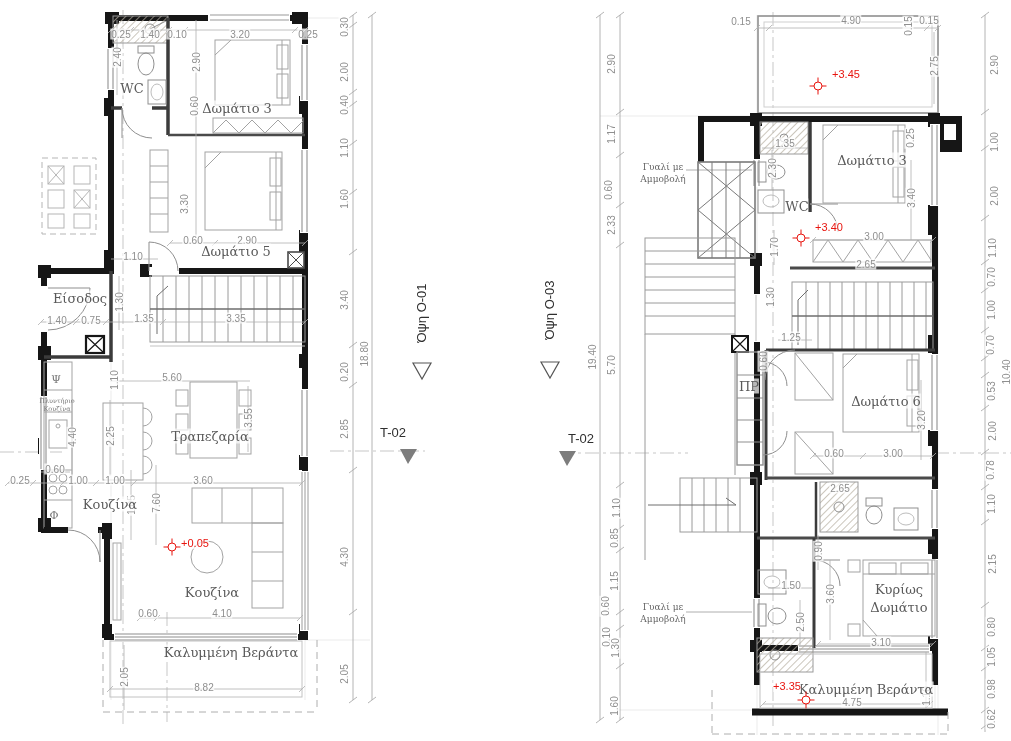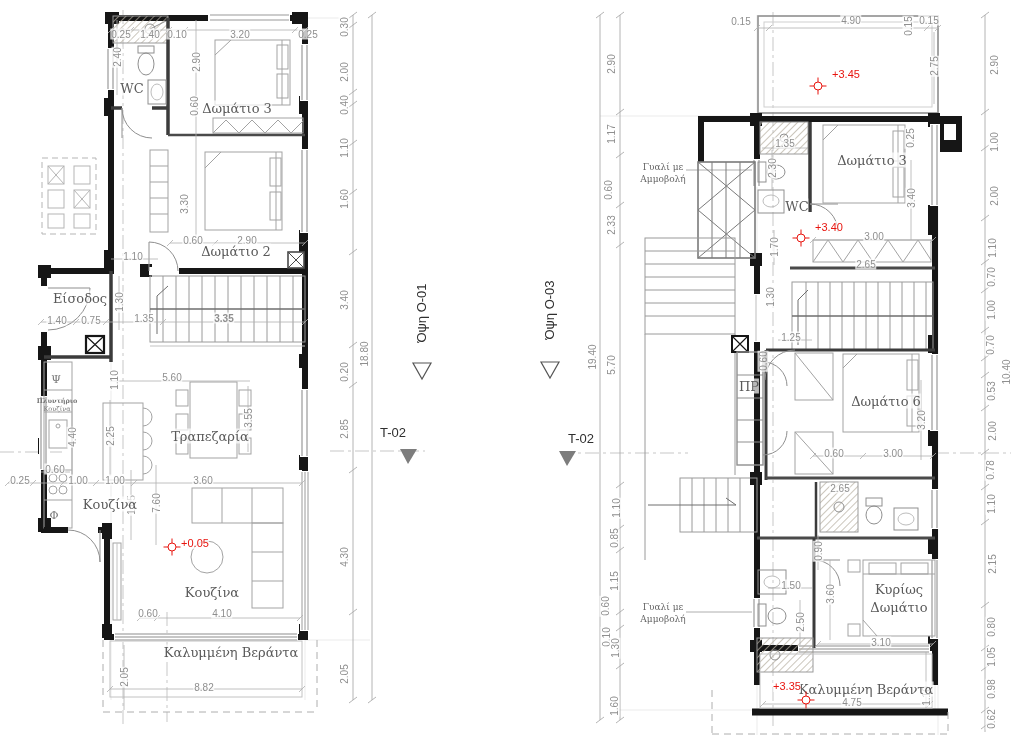--- a/index.html
+++ b/index.html
@@ -417,21 +417,21 @@
       <span class="lbl dim v" style="left: 196px; top: 62px;">2.90</span>
       <span class="lbl dim v" style="left: 194px; top: 106px;">0.60</span>
       <span class="lbl dim v" style="left: 184px; top: 204px;">3.30</span>
       <span class="lbl dim" style="left: 193px; top: 240px;">0.60</span>
       <span class="lbl dim" style="left: 247px; top: 240px;">2.90</span>
       <span class="lbl dim" style="left: 133px; top: 256px;">1.10</span>
       <span class="lbl dim v" style="left: 119px; top: 302px;">1.30</span>
       <span class="lbl dim" style="left: 57px; top: 320px;">1.40</span>
       <span class="lbl dim" style="left: 91px; top: 320px;">0.75</span>
       <span class="lbl dim" style="left: 144px; top: 318px;">1.35</span>
-      <span class="lbl dim" style="left: 224px; top: 318px; font-weight: bold;">3.35</span>
+      <span class="lbl dim" style="left: 236px; top: 318px;">3.35</span>
       <span class="lbl dim v" style="left: 114px; top: 380px;">1.10</span>
       <span class="lbl dim" style="left: 172px; top: 377px;">5.60</span>
       <span class="lbl dim v" style="left: 248px; top: 418px;">3.55</span>
       <span class="lbl dim v" style="left: 72px; top: 437px;">4.40</span>
       <span class="lbl dim v" style="left: 110px; top: 436px;">2.25</span>
       <span class="lbl dim" style="left: 55px; top: 469px;">0.60</span>
       <span class="lbl dim" style="left: 20px; top: 480px;">0.25</span>
       <span class="lbl dim" style="left: 78px; top: 480px;">1.00</span>
       <span class="lbl dim" style="left: 115px; top: 480px;">1.00</span>
       <span class="lbl dim" style="left: 203px; top: 480px;">3.60</span>
@@ -503,35 +503,35 @@
       <span class="lbl dim v" style="left: 992px; top: 431px;">2.00</span>
       <span class="lbl dim v" style="left: 990px; top: 470px;">0.78</span>
       <span class="lbl dim v" style="left: 991px; top: 504px;">1.10</span>
       <span class="lbl dim v" style="left: 992px; top: 564px;">2.15</span>
       <span class="lbl dim v" style="left: 991px; top: 627px;">0.80</span>
       <span class="lbl dim v" style="left: 991px; top: 657px;">1.05</span>
       <span class="lbl dim v" style="left: 991px; top: 689px;">0.98</span>
       <span class="lbl dim v" style="left: 991px; top: 719px;">0.62</span>
       <span class="lbl room" style="left: 132px; top: 88px;">WC</span>
       <span class="lbl room" style="left: 237px; top: 108px;">Δωμάτιο 3</span>
-      <span class="lbl room" style="left: 236px; top: 251px;">Δωμάτιο 2</span>
+      <span class="lbl room" style="left: 236px; top: 251px;">Δωμάτιο 5</span>
       <span class="lbl room" style="left: 80px; top: 298px;">Είσοδος</span>
       <span class="lbl room" style="left: 210px; top: 436px;">Τραπεζαρία</span>
       <span class="lbl room" style="left: 110px; top: 504px;">Κουζίνα</span>
       <span class="lbl room" style="left: 212px; top: 592px;">Κουζίνα</span>
       <span class="lbl room" style="left: 231px; top: 652px;">Καλυμμένη Βεράντα</span>
       <span class="lbl room" style="left: 872px; top: 160px;">Δωμάτιο 3</span>
       <span class="lbl room" style="left: 797px; top: 206px;">WC</span>
       <span class="lbl room" style="left: 749px; top: 386px;">ΠΡ</span>
       <span class="lbl room" style="left: 886px; top: 401px;">Δωμάτιο 6</span>
       <span class="lbl room" style="left: 899px; top: 589px;">Κυρίως</span>
       <span class="lbl room" style="left: 899px; top: 607px;">Δωμάτιο</span>
       <span class="lbl room" style="left: 866px; top: 689px;">Καλυμμένη Βεράντα</span>
       <span class="lbl tiny" style="left: 56px; top: 379px; font-size: 11px;">Ψ</span>
-      <span class="lbl tiny" style="left: 57px; top: 401px; font-weight: bold;">Πλυντήριο</span>
+      <span class="lbl tiny" style="left: 57px; top: 401px;">Πλυντήριο</span>
       <span class="lbl tiny" style="left: 57px; top: 409px;">Κουζίνα</span>
       <span class="lbl tiny" style="left: 54px; top: 515px; font-size: 11px;">Φ</span>
       <span class="lbl anno" style="left: 663px; top: 167px;">Γυαλί με</span>
       <span class="lbl anno" style="left: 663px; top: 179px;">Αμμοβολή</span>
       <span class="lbl anno" style="left: 663px; top: 607px;">Γυαλί με</span>
       <span class="lbl anno" style="left: 663px; top: 619px;">Αμμοβολή</span>
       <span class="lbl elev" style="left: 195px; top: 536px; margin-top: 7px;">+0.05</span>
       <span class="lbl elev" style="left: 846px; top: 74px;">+3.45</span>
       <span class="lbl elev" style="left: 829px; top: 227px;">+3.40</span>
       <span class="lbl elev" style="left: 787px; top: 686px;">+3.35</span>

